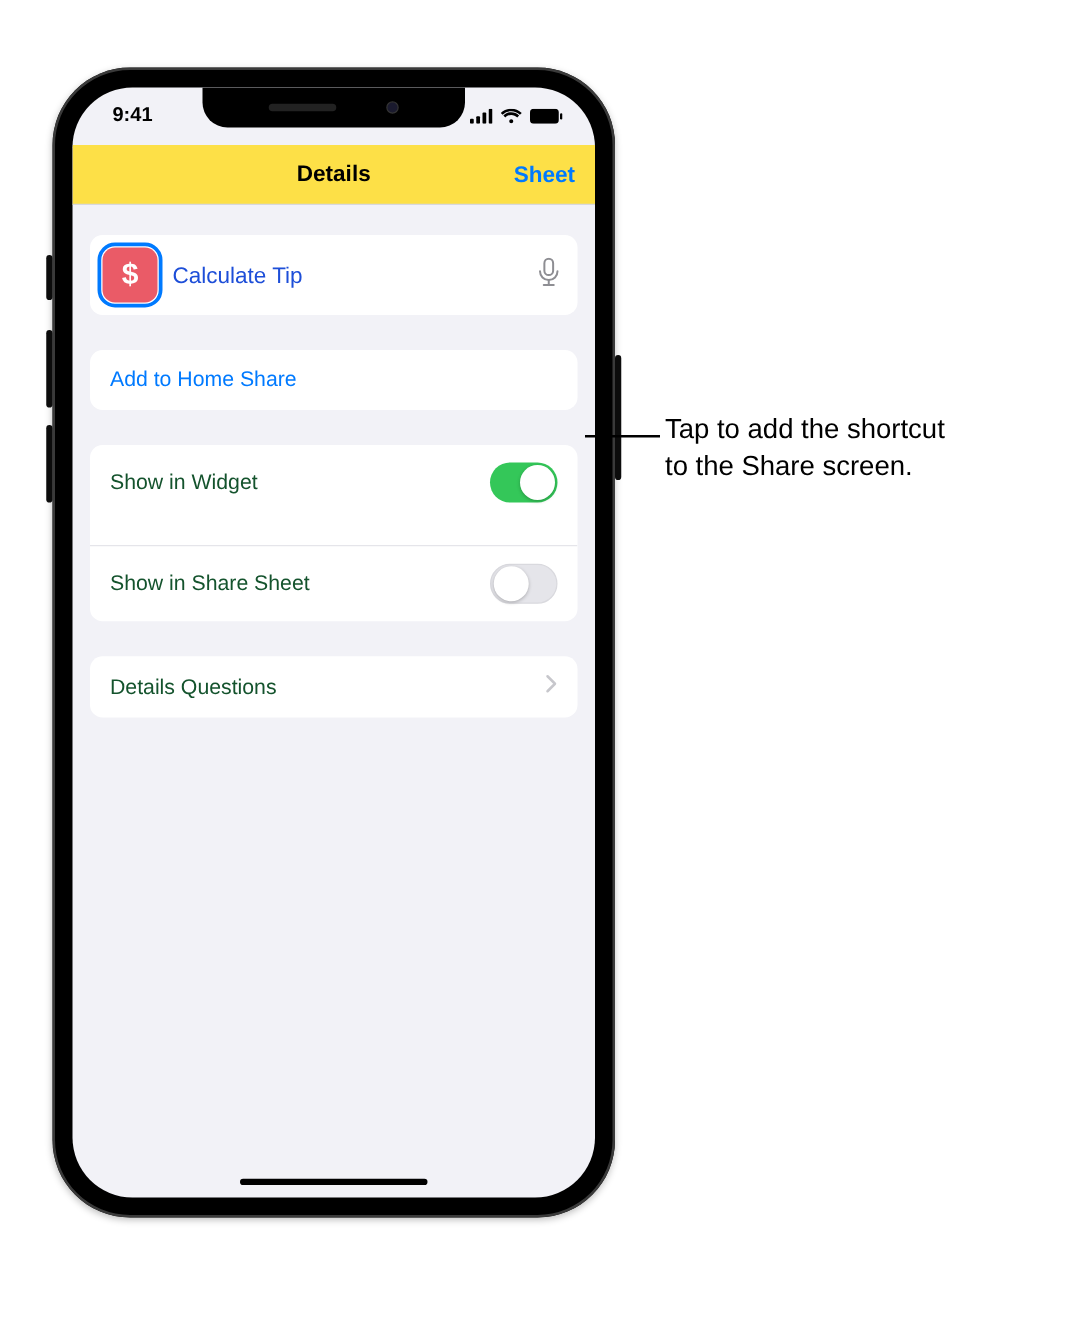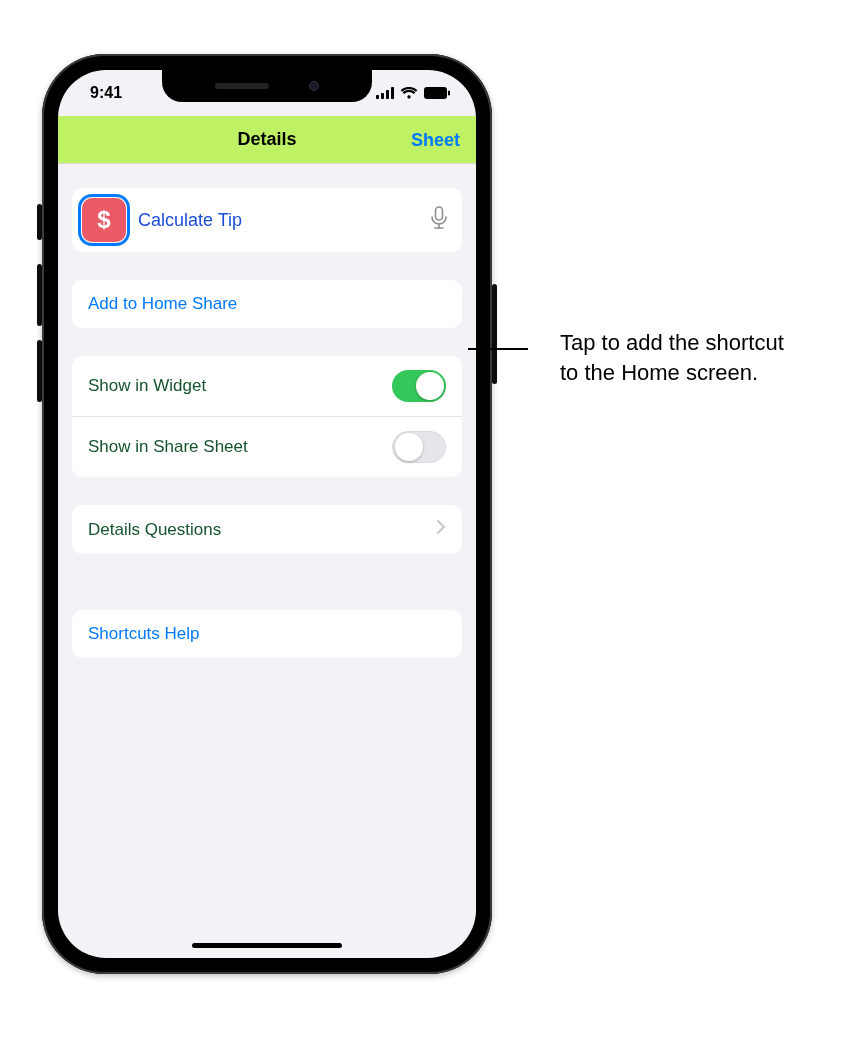--- a/index.html
+++ b/index.html
@@ -75,21 +75,21 @@
     padding: 0 26px 0 32px;
     font-size: 16px;
     font-weight: 600;
     color: #000;
   }
   .status-right { display: flex; align-items: center; gap: 6px; }
   .status-right svg { display: block; }
 
   .nav-bar {
     height: 48px;
-    background: #bef264;
+    background: #fde047;
     border-bottom: 1px solid #d8d8dc;
     display: flex;
     align-items: center;
     justify-content: center;
     position: relative;
   }
   .nav-title { font-size: 18px; font-weight: 600; color: #000; }
   .nav-done {
     position: absolute;
     right: 16px;
@@ -133,21 +133,21 @@
   .mic { color: #8e8e93; }
 
   .row {
     display: flex;
     align-items: center;
     justify-content: space-between;
     padding: 14px 16px;
     font-size: 17px;
     color: #14532d;
   }
-  .row + .row { border-top: 1px solid #e5e5ea; }
+  .row + .row { border-top: 1px solid #e5e5ea; margin-top: 20px; }
   .row.link { color: #007aff; }
   .chevron { color: #c7c7cc; }
 
   
   .toggle {
     width: 54px; height: 32px;
     border-radius: 16px;
     position: relative;
     background: #e5e5ea;
   }
@@ -176,21 +176,20 @@
   }
 
   
   .callout {
     position: absolute;
     left: 532px;
     top: 328px;
     font-size: 22px;
     color: #000;
     line-height: 1.35;
-    margin-left: 28px;
   }
   .callout-line {
     position: absolute;
     left: 468px;
     top: 348px;
     width: 60px;
     height: 1.5px;
     background: #000;
   }
 </style>
@@ -288,30 +287,25 @@
                 <svg width="10" height="16" viewBox="0 0 10 16">
                     <path d="M2 2l6 6-6 6" stroke="#c7c7cc" stroke-width="2" fill="none" stroke-linecap="round" stroke-linejoin="round"></path>
                   </svg>
               </span>
             </div>
           </div>
 
           <div class="gap"></div>
           <div style="height:28px"></div>
 
-          <div class="card">
-            <div class="row link">
-              <span>Shortcuts Help</span>
-            </div>
-          </div>
         </div>
 
         <div class="home-indicator"></div>
       </div>
     </div>
   </div>
 
   <div class="callout-line"></div>
   <div class="callout">
     <div>Tap to add the shortcut</div>
-    <div>to the Home screen.</div>
+    <div>to the Share screen.</div>
   </div>
 </div>
 
 </body></html>

